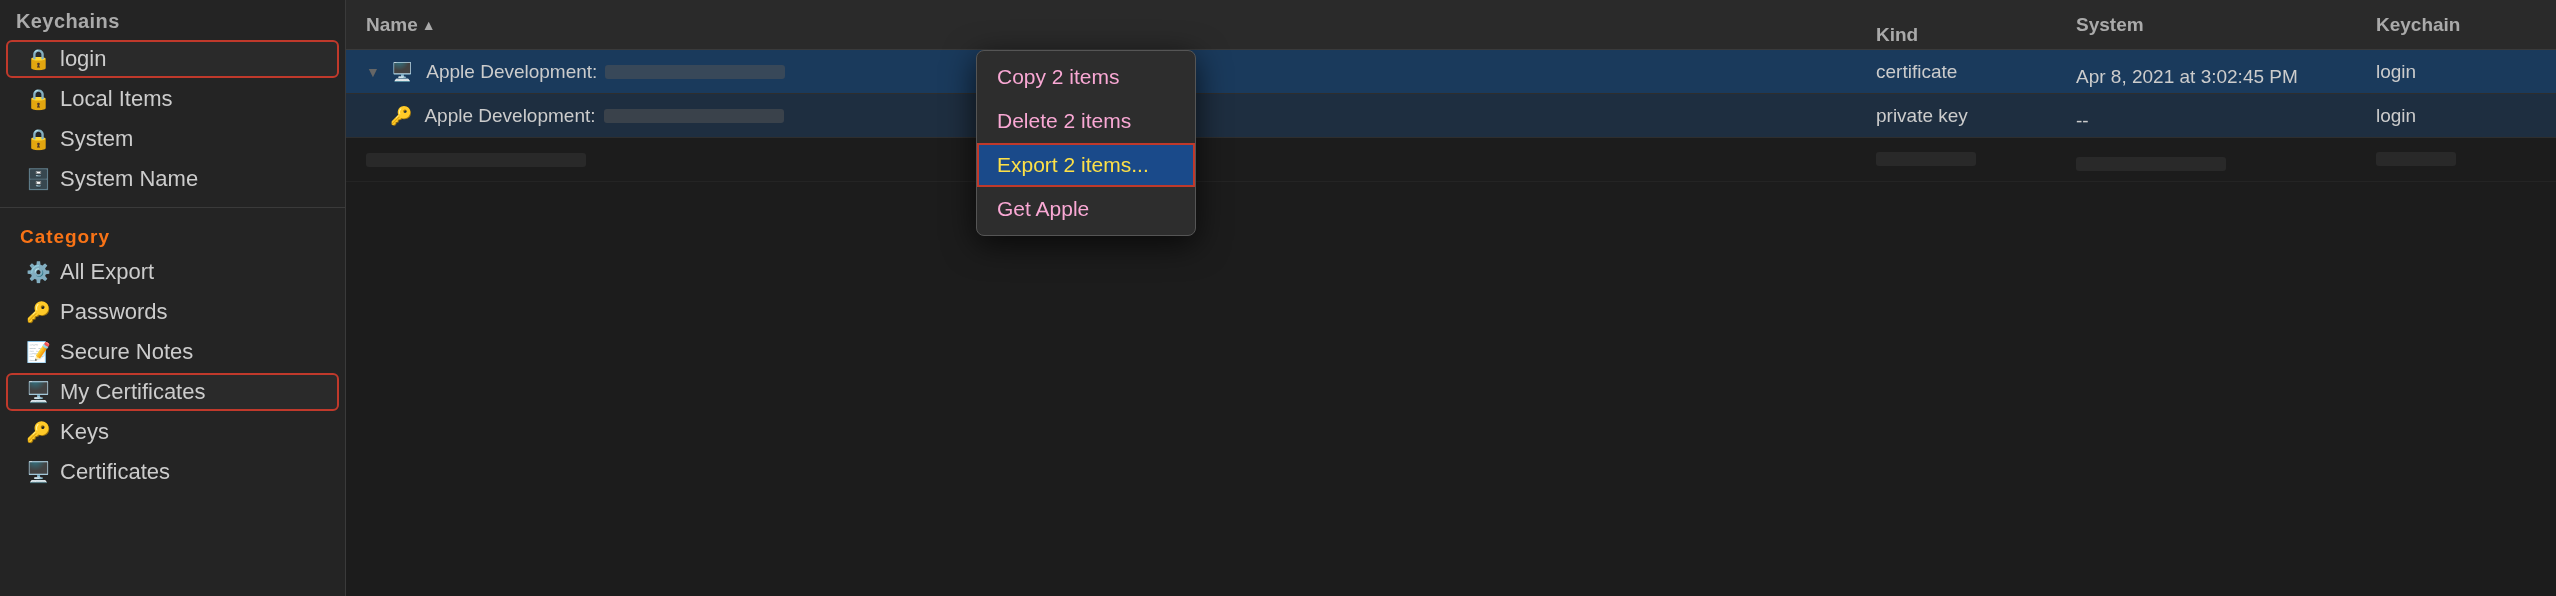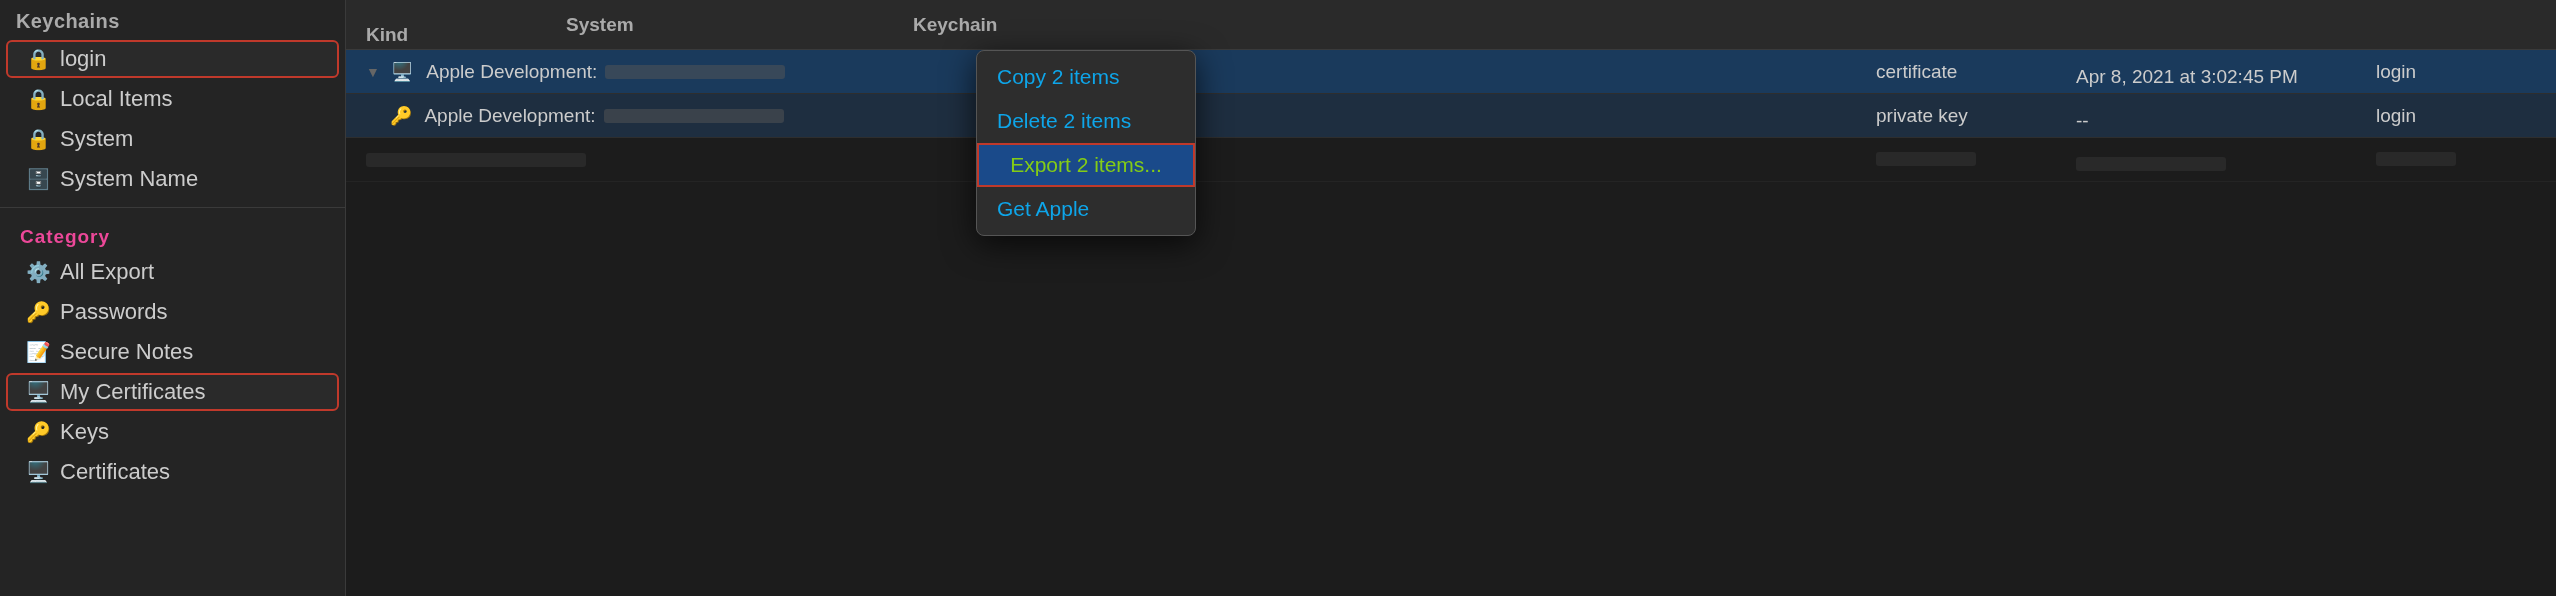--- a/index.html
+++ b/index.html
@@ -61,21 +61,21 @@
 
     .sidebar-divider {
       height: 1px;
       background: #3a3a3a;
       margin: 8px 0;
     }
 
     .sidebar-category-header {
       font-size: 19px;
       font-weight: 600;
-      color: #ec4899;
+      color: #f97316;
       padding: 10px 16px 4px 20px;
       letter-spacing: 0.05em;
       text-transform: none;
     }
 
     
     .main-content {
       flex: 1;
       display: flex;
       flex-direction: column;
@@ -99,21 +99,21 @@
       font-weight: 600;
       color: #aaa;
       display: flex;
       align-items: center;
       gap: 4px;
     }
 
     .col-name { flex: 1; }
     .col-kind { width: 200px; margin-top: 20px; }
     .col-expires { width: 300px; }
-    .col-keychain { width: 160px; margin-left: 47px; }
+    .col-keychain { width: 160px; }
 
     .sort-arrow {
       font-size: 14px;
       color: #aaa;
     }
 
     
     .table-body {
       flex: 1;
       overflow: auto;
@@ -182,30 +182,29 @@
       border-radius: 8px;
       box-shadow: 0 8px 32px rgba(0,0,0,0.7);
       min-width: 220px;
       padding: 4px 0;
       z-index: 100;
     }
 
     .context-menu-item {
       padding: 10px 20px;
       font-size: 21px;
-      color: #0ea5e9;
+      color: #f9a8d4;
       cursor: pointer;
     }
 
     .context-menu-item.highlighted {
       background: #1a4a8a;
-      color: #84cc16;
+      color: #fde047;
       outline: 2px solid #c0392b;
       outline-offset: -2px;
-      text-align: center;
     }
   </style>
 </head>
 <body>
 
 <div class="sidebar">
   <div class="sidebar-section-header">Keychains</div>
 
   <div class="sidebar-item selected">
     <span class="icon">🔒</span>
@@ -250,20 +249,24 @@
   </div>
   <div class="sidebar-item">
     <span class="icon">🖥️</span>
     <span>Certificates</span>
   </div>
 </div>
 
 <div class="main-content">
 
   <div class="table-header">
+    <div class="table-header-cell col-name">
+      <span>Name</span>
+      <span class="sort-arrow">▲</span>
+    </div>
     <div class="table-header-cell col-kind">
       <span>Kind</span>
     </div>
     <div class="table-header-cell col-expires">
       <span>System</span>
     </div>
     <div class="table-header-cell col-keychain">
       <span>Keychain</span>
     </div>
   </div>

